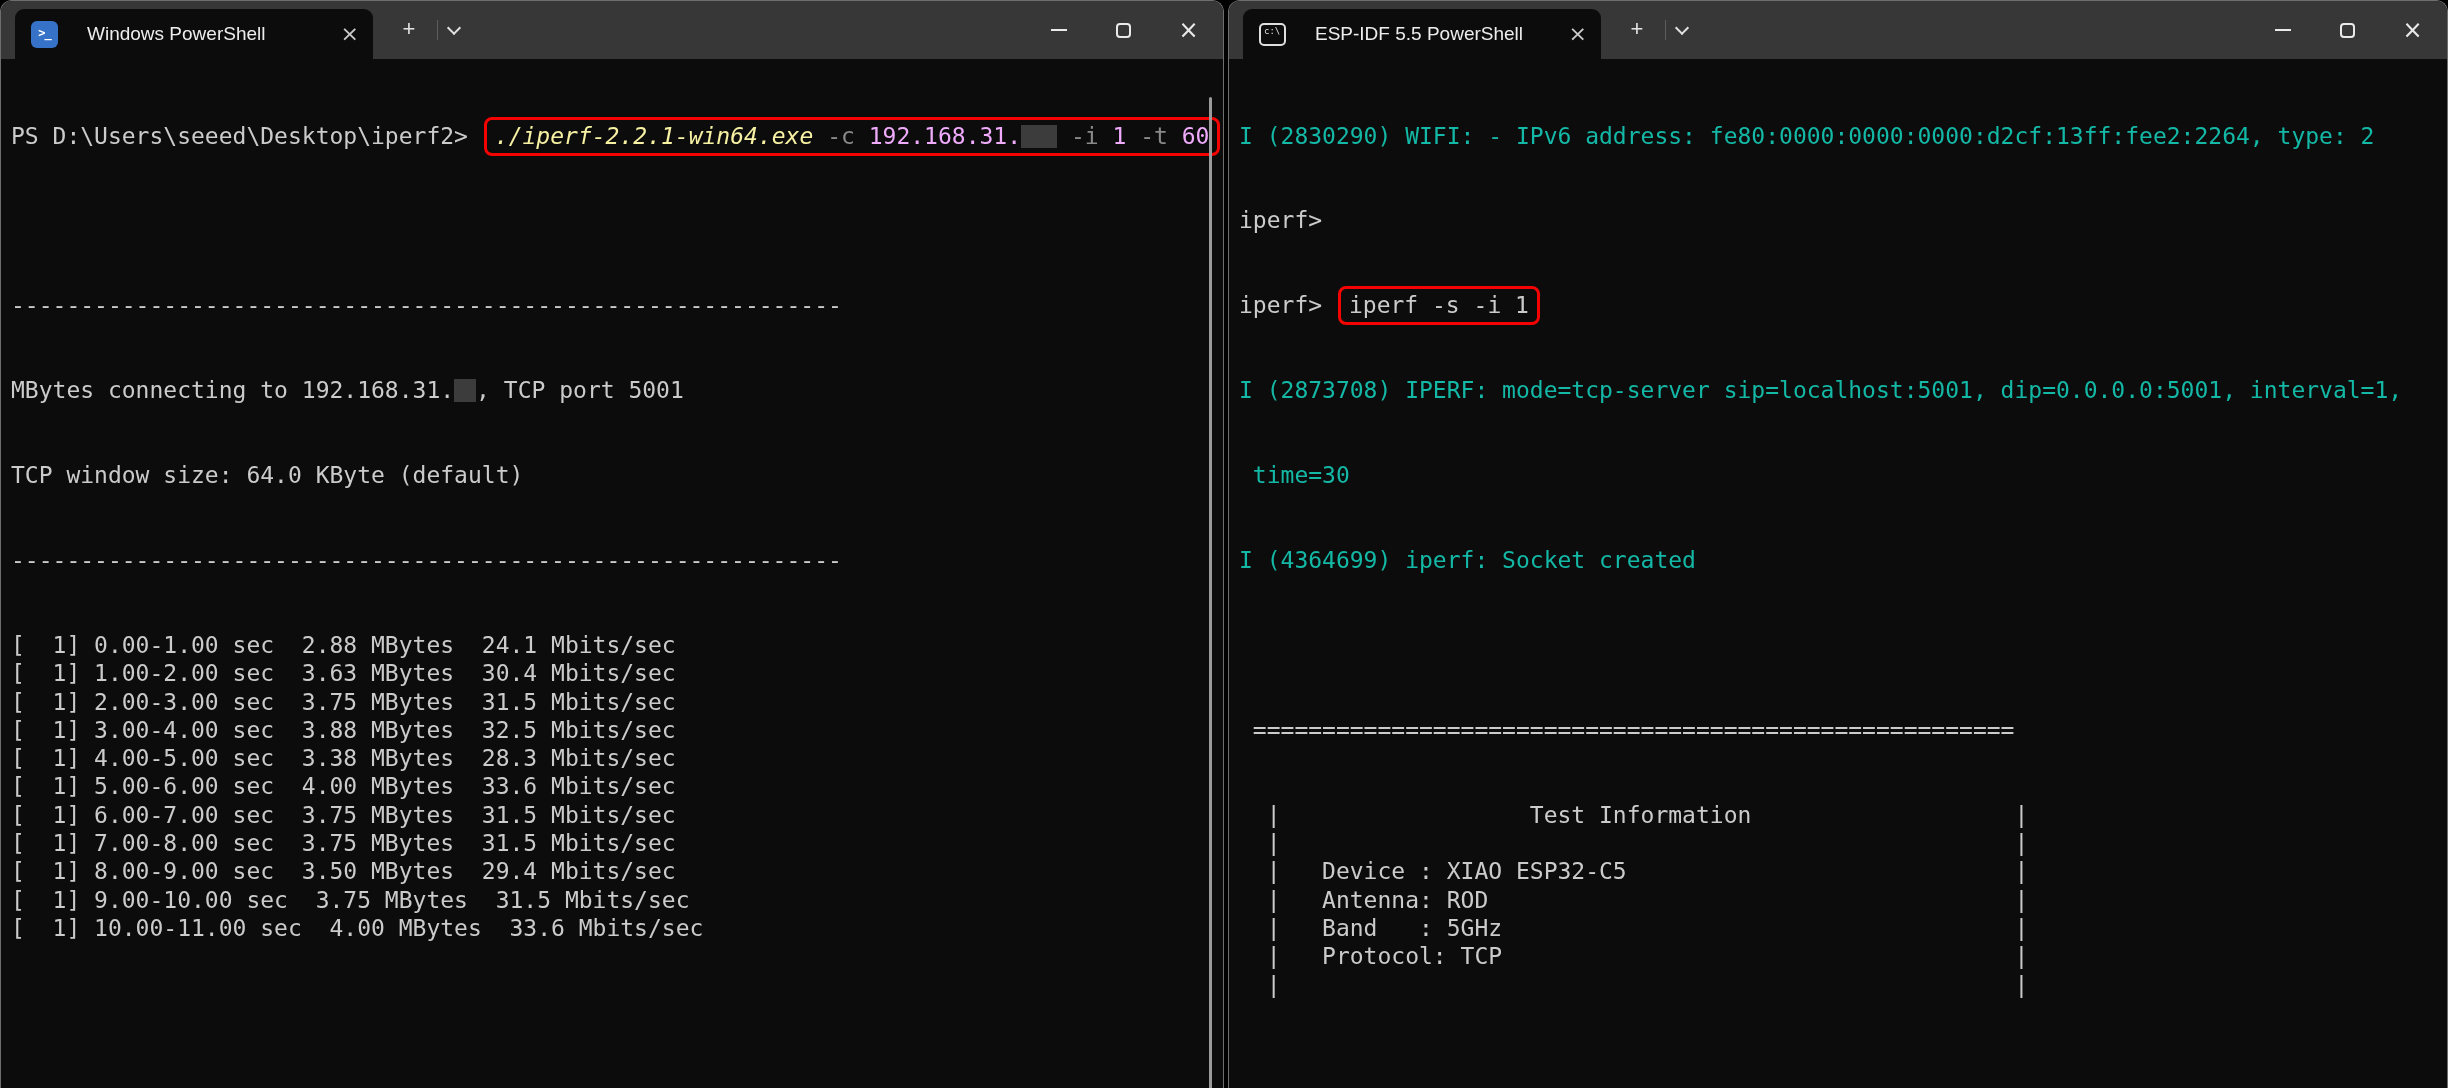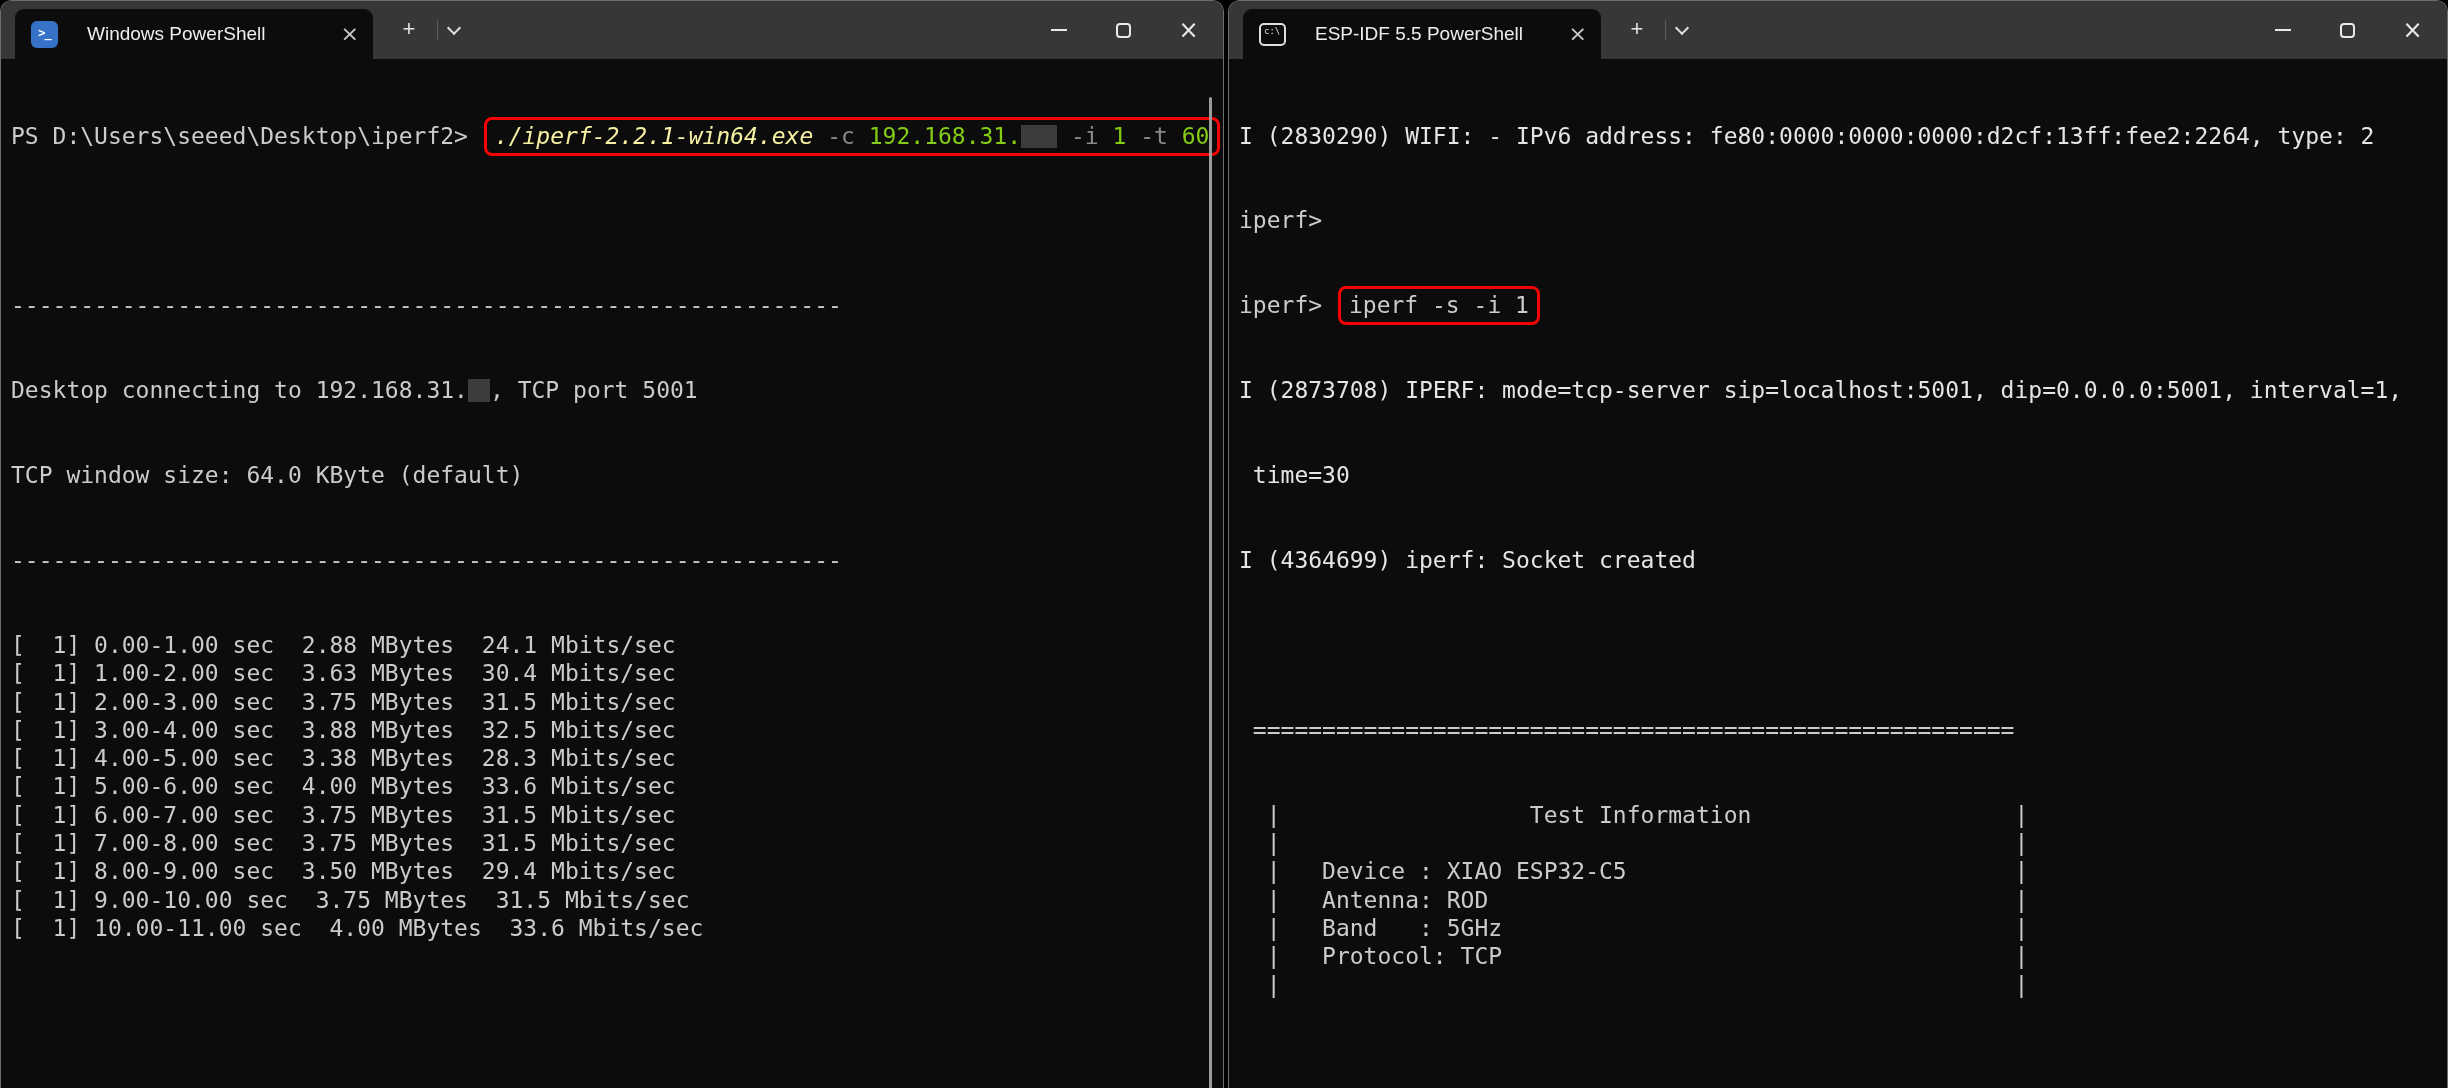--- a/index.html
+++ b/index.html
@@ -28,24 +28,24 @@
           border-right:2px solid #E2E2E2; border-bottom:2px solid #E2E2E2; transform:rotate(45deg); }
   .win-controls { position:absolute; right:2px; top:0; height:58px; display:flex; }
   .win-btn { width:65px; height:58px; display:flex; align-items:center; justify-content:center; color:#EAEAEA; }
   .glyph-min { width:16px; height:2px; background:#EAEAEA; }
   .glyph-max { width:15px; height:15px; border:2px solid #EAEAEA; border-radius:4px; }
   .glyph-close { font-size:24px; line-height:24px; font-family:"DejaVu Sans",sans-serif; }
   .content { position:absolute; left:0; top:58px; right:0; bottom:0; padding:6px 0 0 10px;
              font-family:"DejaVu Sans Mono",monospace; font-size:23px; line-height:28.3px;
              color:#CBCBCB; white-space:pre; overflow:hidden; }
   .tline { height:28.3px; white-space:pre; }
-  .green  { color:#e5e5e5; }
+  .green  { color:#14b8a6; }
   .cmd-y  { color:#F7F1A3;font-style:italic; }
   .flag   { color:#8A8A8A; }
-  .arg    { color:#84cc16; }
+  .arg    { color:#f0abfc; }
   .redbox { border:3px solid #F50303; border-radius:8px; padding:3px 8px 4px 8px; margin-left:2px; }
   .redact { display:inline-block; background:#3C3C3C; height:23px; vertical-align:-4px; }
   .scrollbar { position:absolute; right:11px; top:96px; bottom:0; width:3px; background:#9B9B9B; border-radius:2px; }
 </style>
 </head>
 <body>
 
 <div class="window" id="left-window">
   <div class="titlebar">
     <div class="tab">
@@ -65,21 +65,21 @@
         </div>
       <div class="win-btn">
           <div class="glyph-close">×</div>
         </div>
     </div>
   </div>
   <div class="content">
     <div class="tline"><span>PS D:\Users\seeed\Desktop\iperf2&gt; </span><span class="redbox"><span class="cmd-y">./iperf-2.2.1-win64.exe</span><span class="flag"> -c </span><span class="arg">192.168.31.</span><span class="redact" style="width:36px"></span><span class="flag"> -i </span><span class="arg">1</span><span class="flag"> -t </span><span class="arg">60</span></span></div>
     <div class="tline"></div>
     <div class="tline">------------------------------------------------------------</div>
-    <div class="tline"><span>Desktop connecting to 192.168.31.</span><span class="redact" style="width:22px"></span><span>, TCP port 5001</span></div>
+    <div class="tline"><span>MBytes connecting to 192.168.31.</span><span class="redact" style="width:22px"></span><span>, TCP port 5001</span></div>
     <div class="tline">TCP window size: 64.0 KByte (default)</div>
     <div class="tline">------------------------------------------------------------</div>
     <div><div class="tline">[  1] 0.00-1.00 sec  2.88 MBytes  24.1 Mbits/sec</div><div class="tline">[  1] 1.00-2.00 sec  3.63 MBytes  30.4 Mbits/sec</div><div class="tline">[  1] 2.00-3.00 sec  3.75 MBytes  31.5 Mbits/sec</div><div class="tline">[  1] 3.00-4.00 sec  3.88 MBytes  32.5 Mbits/sec</div><div class="tline">[  1] 4.00-5.00 sec  3.38 MBytes  28.3 Mbits/sec</div><div class="tline">[  1] 5.00-6.00 sec  4.00 MBytes  33.6 Mbits/sec</div><div class="tline">[  1] 6.00-7.00 sec  3.75 MBytes  31.5 Mbits/sec</div><div class="tline">[  1] 7.00-8.00 sec  3.75 MBytes  31.5 Mbits/sec</div><div class="tline">[  1] 8.00-9.00 sec  3.50 MBytes  29.4 Mbits/sec</div><div class="tline">[  1] 9.00-10.00 sec  3.75 MBytes  31.5 Mbits/sec</div><div class="tline">[  1] 10.00-11.00 sec  4.00 MBytes  33.6 Mbits/sec</div></div>
   </div>
   <div class="scrollbar"></div>
 </div>
 
 <div class="window" id="right-window">
   <div class="titlebar">
     <div class="tab">

